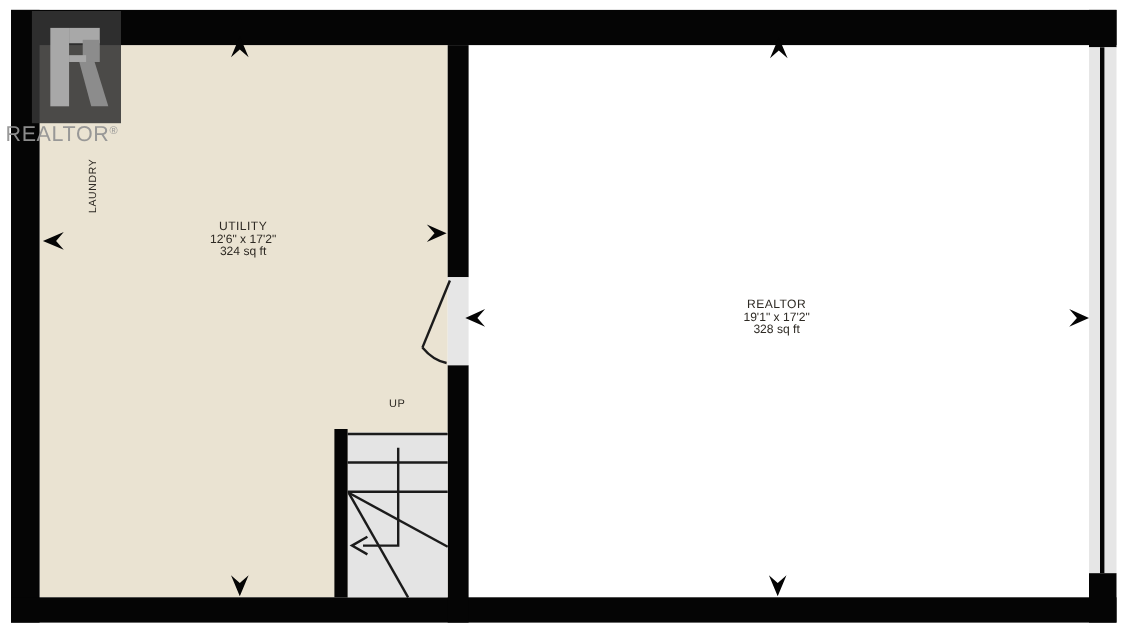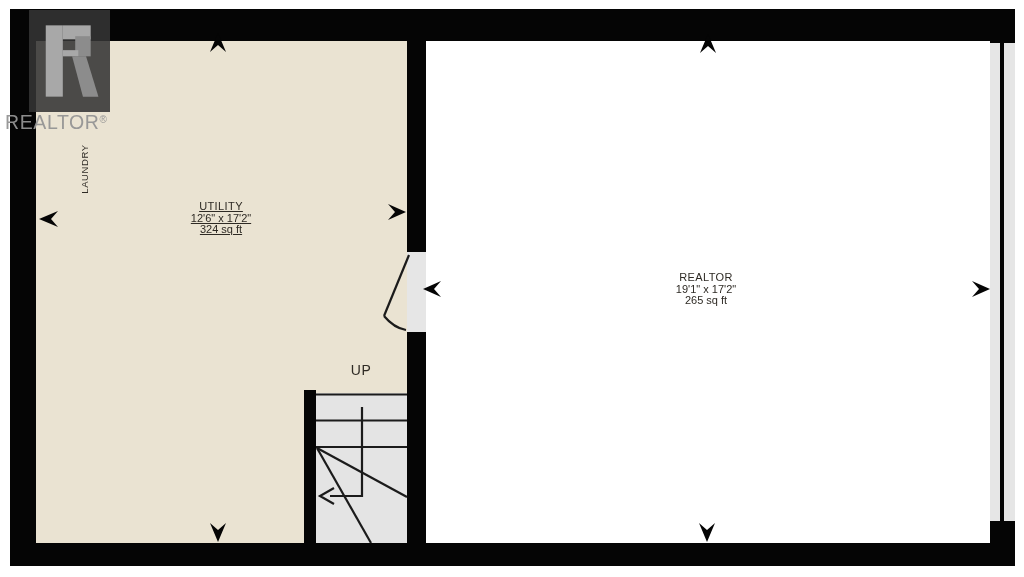--- a/index.html
+++ b/index.html
@@ -31,23 +31,23 @@
   .garage-door-line{left:1000px;top:43px;width:4px;height:478px;background:var(--wall,#050505);z-index:3;}
   .door-opening{left:407px;top:252px;width:19px;height:80px;background:var(--door-fill,#E6E6E6);z-index:3;}
   .stair-wall{left:304px;top:390px;width:12px;height:153px;background:var(--wall,#050505);z-index:3;}
   .stair-treads{left:316px;top:393px;width:91px;height:150px;background:var(--stair-fill,#E4E4E4);z-index:2;}
   .overlay-svg{position:absolute;left:0;top:0;width:1024px;height:577px;z-index:4;pointer-events:none;}
   .plan-line{stroke:var(--line,#1B1B1B);stroke-width:2.2;fill:none;}
   .arrow-dart{fill:var(--wall,#050505);}
   .label{position:absolute;color:var(--label-text,#2E2A24);z-index:4;text-align:center;}
   .room-label{width:150px;font-size:11px;line-height:11.5px;}
   .room-label .room-name{letter-spacing:0.4px;}
-  .label-utility{left:146px;top:201px;text-decoration:underline;}
+  .label-utility{left:146px;top:201px;}
   .label-garage{left:631px;top:272px;}
-  .label-up{left:348px;top:362px;width:26px;font-size:14px;letter-spacing:0.5px;}
+  .label-up{left:348px;top:362px;width:26px;font-size:10px;letter-spacing:0.5px;}
   .label-laundry{left:57px;top:161px;width:60px;height:16px;font-size:9.5px;letter-spacing:0.6px;transform:rotate(-90deg);}
   .logo-square{left:29px;top:10px;width:81px;height:102px;background:rgba(52,52,52,0.88);z-index:5;}
   .logo-r-svg{position:absolute;left:9px;top:11px;width:62px;height:80px;}
   .logo-r-light{fill:#A8A8A8;}
   .logo-r-dark{fill:#8C8C8C;}
   .logo-wordmark{left:5px;top:111px;font-size:19.5px;letter-spacing:0.6px;color:rgba(148,148,148,0.95);z-index:5;white-space:nowrap;}
   .logo-wordmark sup{font-size:10px;vertical-align:6px;letter-spacing:0;}
   .sr{position:absolute;width:1px;height:1px;overflow:hidden;clip:rect(0 0 0 0);}
 </style>
 </head>
@@ -101,21 +101,21 @@
   </svg>
 
   <div class="label room-label label-utility">
     <div class="room-name">UTILITY</div>
     <div>12'6" x 17'2"</div>
     <div>324 sq ft</div>
   </div>
   <div class="label room-label label-garage">
     <div class="room-name">REALTOR</div>
     <div>19'1" x 17'2"</div>
-    <div>265 sq ft</div>
+    <div>328 sq ft</div>
   </div>
   <div class="label label-up">UP</div>
   <div class="label label-laundry">LAUNDRY</div>
 
   <div class="abs logo-square">
     <span class="sr">R</span>
     <svg class="logo-r-svg" viewBox="0 0 80 100">
       <rect class="logo-r-light" x="10" y="4" width="22" height="92"></rect>
       <rect class="logo-r-light" x="32" y="4" width="36" height="18"></rect>
       <rect class="logo-r-dark" x="48" y="18" width="20" height="26"></rect>

